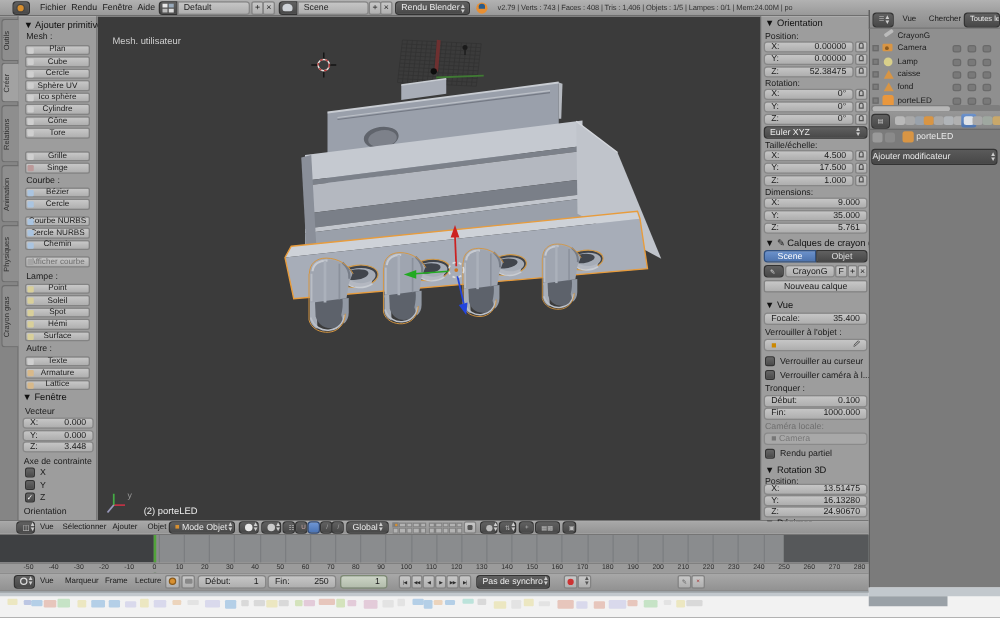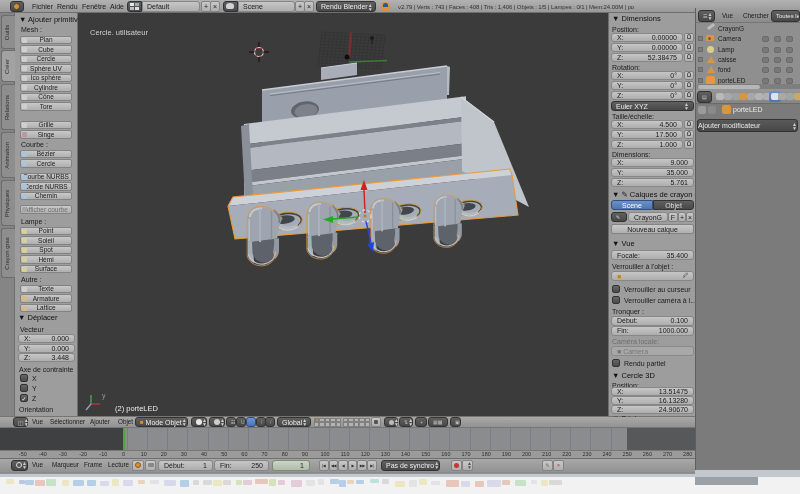--- a/index.html
+++ b/index.html
@@ -99,21 +99,21 @@
 <div class="a" style="left:22px;top:257px;width:5px;height:5px;background:#d8cf9a;border-radius:1px;"></div>
 <div class="a btn" style="left:20px;top:264.5px;width:52px;height:8.6px;color:#1b1b1b;font-size:6.5px;">Surface</div>
 <div class="a" style="left:22px;top:266.5px;width:5px;height:5px;background:#d8cf9a;border-radius:1px;"></div>
 <div class="a lbl" style="left:21px;top:276px;width:50px;height:8px;">Autre :</div>
 <div class="a btn" style="left:20px;top:284.5px;width:52px;height:8.6px;color:#1b1b1b;font-size:6.5px;">Texte</div>
 <div class="a" style="left:22px;top:286.5px;width:5px;height:5px;background:#cfcfcf;border-radius:1px;"></div>
 <div class="a btn" style="left:20px;top:294px;width:52px;height:8.6px;color:#1b1b1b;font-size:6.5px;">Armature</div>
 <div class="a" style="left:22px;top:296px;width:5px;height:5px;background:#d8b98a;border-radius:1px;"></div>
 <div class="a btn" style="left:20px;top:303.5px;width:52px;height:8.6px;color:#1b1b1b;font-size:6.5px;">Lattice</div>
 <div class="a" style="left:22px;top:305.5px;width:5px;height:5px;background:#d8b98a;border-radius:1px;"></div>
-<div class="a hdr" style="left:18px;top:313px;width:58px;height:9px;">▼ Déplacer</div>
+<div class="a hdr" style="left:18px;top:313px;width:58px;height:9px;">▼ Fenêtre</div>
 <div class="a lbl" style="left:20px;top:326px;width:50px;height:8px;">Vecteur</div>
 <div class="a fld" style="left:18px;top:334px;width:57px;height:9px;">
     <span>X:</span>
     <span>0.000</span>
   </div>
 <div class="a fld" style="left:18px;top:343.5px;width:57px;height:9px;">
     <span>Y:</span>
     <span>0.000</span>
   </div>
 <div class="a fld" style="left:18px;top:353px;width:57px;height:9px;">
@@ -291,21 +291,21 @@
 <polygon points="295,239 289,231 296,229" fill="#2244dd"></polygon>
 <circle cx="287" cy="203" r="6" fill="none" stroke="#dcdcdc" stroke-width="1.3" stroke-dasharray="2.5,2.5"></circle>
 <circle cx="287" cy="203" r="1.5" fill="#cc7722"></circle>
 <g stroke-width="1.4">
       <line x1="13" y1="391" x2="22" y2="391" stroke="#b34"></line>
       <line x1="13" y1="391" x2="13" y2="382" stroke="#4a4"></line>
       <line x1="13" y1="391" x2="8" y2="397" stroke="#99b"></line>
     </g>
 <text x="24" y="385" font-size="7" fill="#9a9a9a" font-family="Liberation Sans">y</text>
 </svg>
-<div class="a" style="left:90px;top:28px;width:90px;height:9px;color:#cfcfcf;font-size:7.5px;">Cercle. utilisateur</div>
+<div class="a" style="left:90px;top:28px;width:90px;height:9px;color:#cfcfcf;font-size:7.5px;">Mesh. utilisateur</div>
 <div class="a" style="left:115px;top:404px;width:70px;height:9px;color:#ececec;font-size:7.5px;">(2) porteLED</div>
 <div class="a" style="left:0px;top:416px;width:695px;height:12px;background:linear-gradient(#a8a8a8,#939393);border-top:1px solid #757575;border-bottom:1px solid #757575;"></div>
 <div class="a dk" style="left:13px;top:417px;width:15px;height:10px;">
     <span style="color:#ccc;font-size:6px">◫</span>
     <span class="ud">▲<br>▼</span>
   </div>
 <div class="a lbl" style="left:32px;top:418px;width:34px;height:8px;font-size:6.3px;">Vue</div>
 <div class="a lbl" style="left:50px;top:418px;width:34px;height:8px;font-size:6.3px;">Sélectionner</div>
 <div class="a lbl" style="left:90px;top:418px;width:34px;height:8px;font-size:6.3px;">Ajouter</div>
 <div class="a lbl" style="left:118px;top:418px;width:34px;height:8px;font-size:6.3px;">Objet</div>
@@ -486,21 +486,21 @@
 <div class="a btn" style="left:462px;top:459.5px;width:11px;height:11px;">
     <span class="ud" style="color:#555">▲<br>▼</span>
   </div>
 <div class="a btn" style="left:542px;top:459.5px;width:11px;height:11px;">
     <span style="font-size:5px;color:#666">✎</span>
   </div>
 <div class="a btn" style="left:553px;top:459.5px;width:11px;height:11px;">
     <span style="font-size:5px;color:#a33">×</span>
   </div>
 <div class="a" style="left:608px;top:13px;width:87px;height:403px;background:#9d9d9d;border-left:1px solid #6d6d6d;"></div>
-<div class="a hdr" style="left:612px;top:14px;width:80px;height:9px;">▼ Dimensions</div>
+<div class="a hdr" style="left:612px;top:14px;width:80px;height:9px;">▼ Orientation</div>
 <div class="a lbl" style="left:612px;top:26px;width:60px;height:8px;">Position:</div>
 <div class="a fld" style="left:611px;top:33px;width:72px;height:9.4px;">
     <span>X:</span>
     <span>0.00000</span>
   </div>
 <div class="a btn" style="left:684px;top:33px;width:10px;height:9.4px;">
     <span style="display:block;flex:none;width:4px;height:5px;border:1px solid #555;border-radius:2px 2px 0 0;margin-top:-2px"></span>
   </div>
 <div class="a fld" style="left:611px;top:42.8px;width:72px;height:9.4px;">
     <span>Y:</span>
@@ -605,21 +605,21 @@
     <span>0.100</span>
   </div>
 <div class="a fld" style="left:611px;top:326px;width:83px;height:9.6px;">
     <span>Fin:</span>
     <span>1000.000</span>
   </div>
 <div class="a" style="left:612px;top:338px;width:70px;height:8px;color:#6f6f6f;font-size:7px;">Caméra locale:</div>
 <div class="a" style="left:611px;top:346px;width:83px;height:10px;background:#a8a8a8;border:1px solid #8a8a8a;border-radius:3px;color:#777;font-size:7px;display:flex;align-items:center;padding:0 5px;">■ Camera</div>
 <div class="a chk" style="left:612px;top:359px;width:8px;height:8px;"></div>
 <div class="a lbl" style="left:624px;top:360px;width:70px;height:8px;">Rendu partiel</div>
-<div class="a hdr" style="left:612px;top:371px;width:60px;height:9px;">▼ Cercle 3D</div>
+<div class="a hdr" style="left:612px;top:371px;width:60px;height:9px;">▼ Rotation 3D</div>
 <div class="a lbl" style="left:612px;top:382px;width:60px;height:7px;">Position:</div>
 <div class="a fld" style="left:611px;top:386.5px;width:83px;height:9px;">
     <span>X:</span>
     <span>13.51475</span>
   </div>
 <div class="a fld" style="left:611px;top:395.7px;width:83px;height:9px;">
     <span>Y:</span>
     <span>16.13280</span>
   </div>
 <div class="a fld" style="left:611px;top:404.9px;width:83px;height:9px;">

